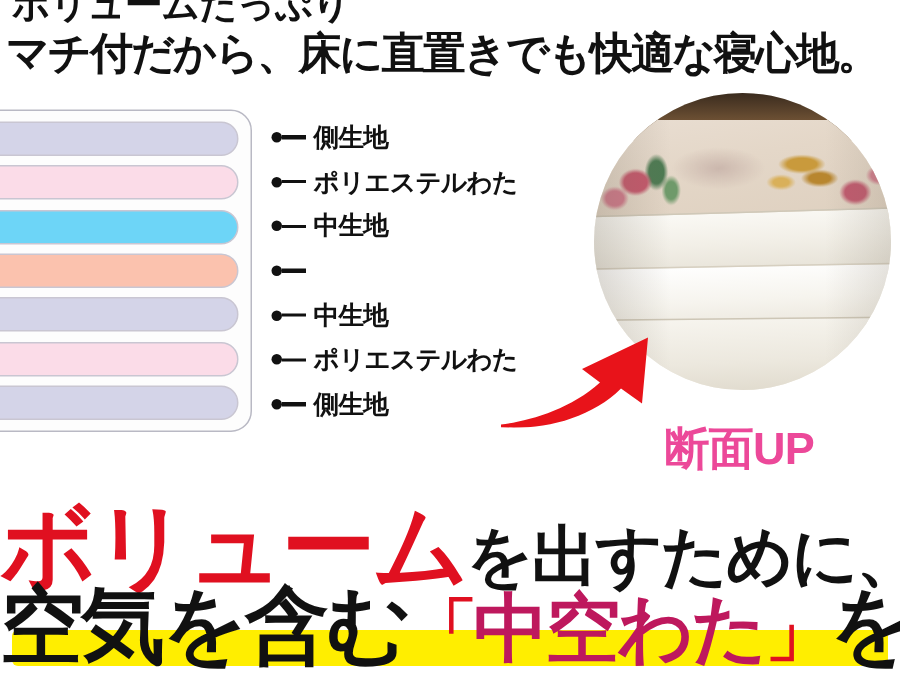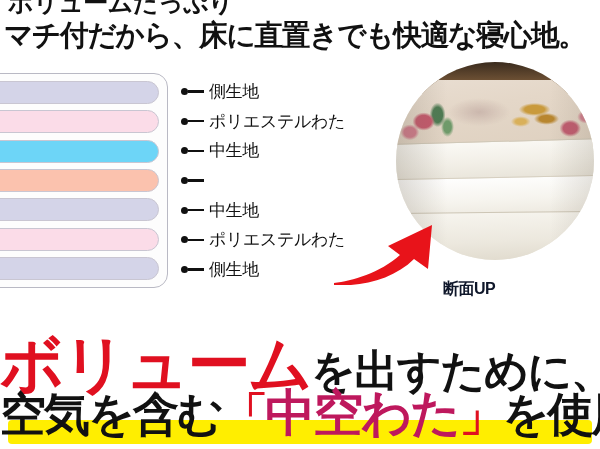--- a/index.html
+++ b/index.html
@@ -54,21 +54,21 @@
   .label-row{
     height:23px;display:flex;align-items:center;gap:0px;
   }
   .lead-dot{
     width:7px;height:7px;border-radius:50%;background:#111;flex:none;
   }
   .lead-line{
     width:16px;height:2.5px;background:#111;flex:none;margin-right:5px;
   }
   .label-text{
-    font-size:17px;font-weight:normal;color:#111;white-space:nowrap;
+    font-size:17px;font-weight:bold;color:#111;white-space:nowrap;
     letter-spacing:-0.4px;
   }
 
   
   #photo-wrap{
     position:absolute;left:396px;top:62px;width:198px;height:198px;
   }
   #photo{
     position:absolute;inset:0;border-radius:50%;overflow:hidden;
     background:#efece3;
@@ -121,21 +121,21 @@
 
   
   #arrow{
     position:absolute;left:332px;top:197px;width:120px;height:88px;
     pointer-events:none;
   }
 
   
   #photo-caption{
     position:absolute;left:443px;top:279px;
-    font-size:16px;font-weight:bold;color:#0f172a;
+    font-size:30px;font-weight:bold;color:#ec4899;
     letter-spacing:-0.5px;white-space:nowrap;
   }
 
   
   #bottom-block{
     position:absolute;left:0;top:322px;width:600px;height:127px;
   }
   #bottom-line1{
     position:absolute;left:0;top:0;width:552px;
     white-space:nowrap;
@@ -152,21 +152,21 @@
   }
   #yellow-band{
     position:absolute;left:8px;top:98px;width:584px;height:24px;
     background:#ffee00;border-radius:4px;
   }
   #bottom-line2{
     position:absolute;left:0;top:58px;width:600px;
     text-align:center;white-space:nowrap;letter-spacing:-2px;
   }
   #bottom-line2 .blk2{
-    font-size:46px;font-weight:bold;color:#111;letter-spacing:-2px;
+    font-size:56px;font-weight:bold;color:#111;letter-spacing:-2px;
   }
   #bottom-line2 .red2{
     font-size:50px;font-weight:bold;color:#be185d;letter-spacing:-2px;
   }
   #bottom-line2 .brk{
     font-size:46px;font-weight:bold;color:#e01020;letter-spacing:-3px;
   }
 </style>
 </head>
 <body>

